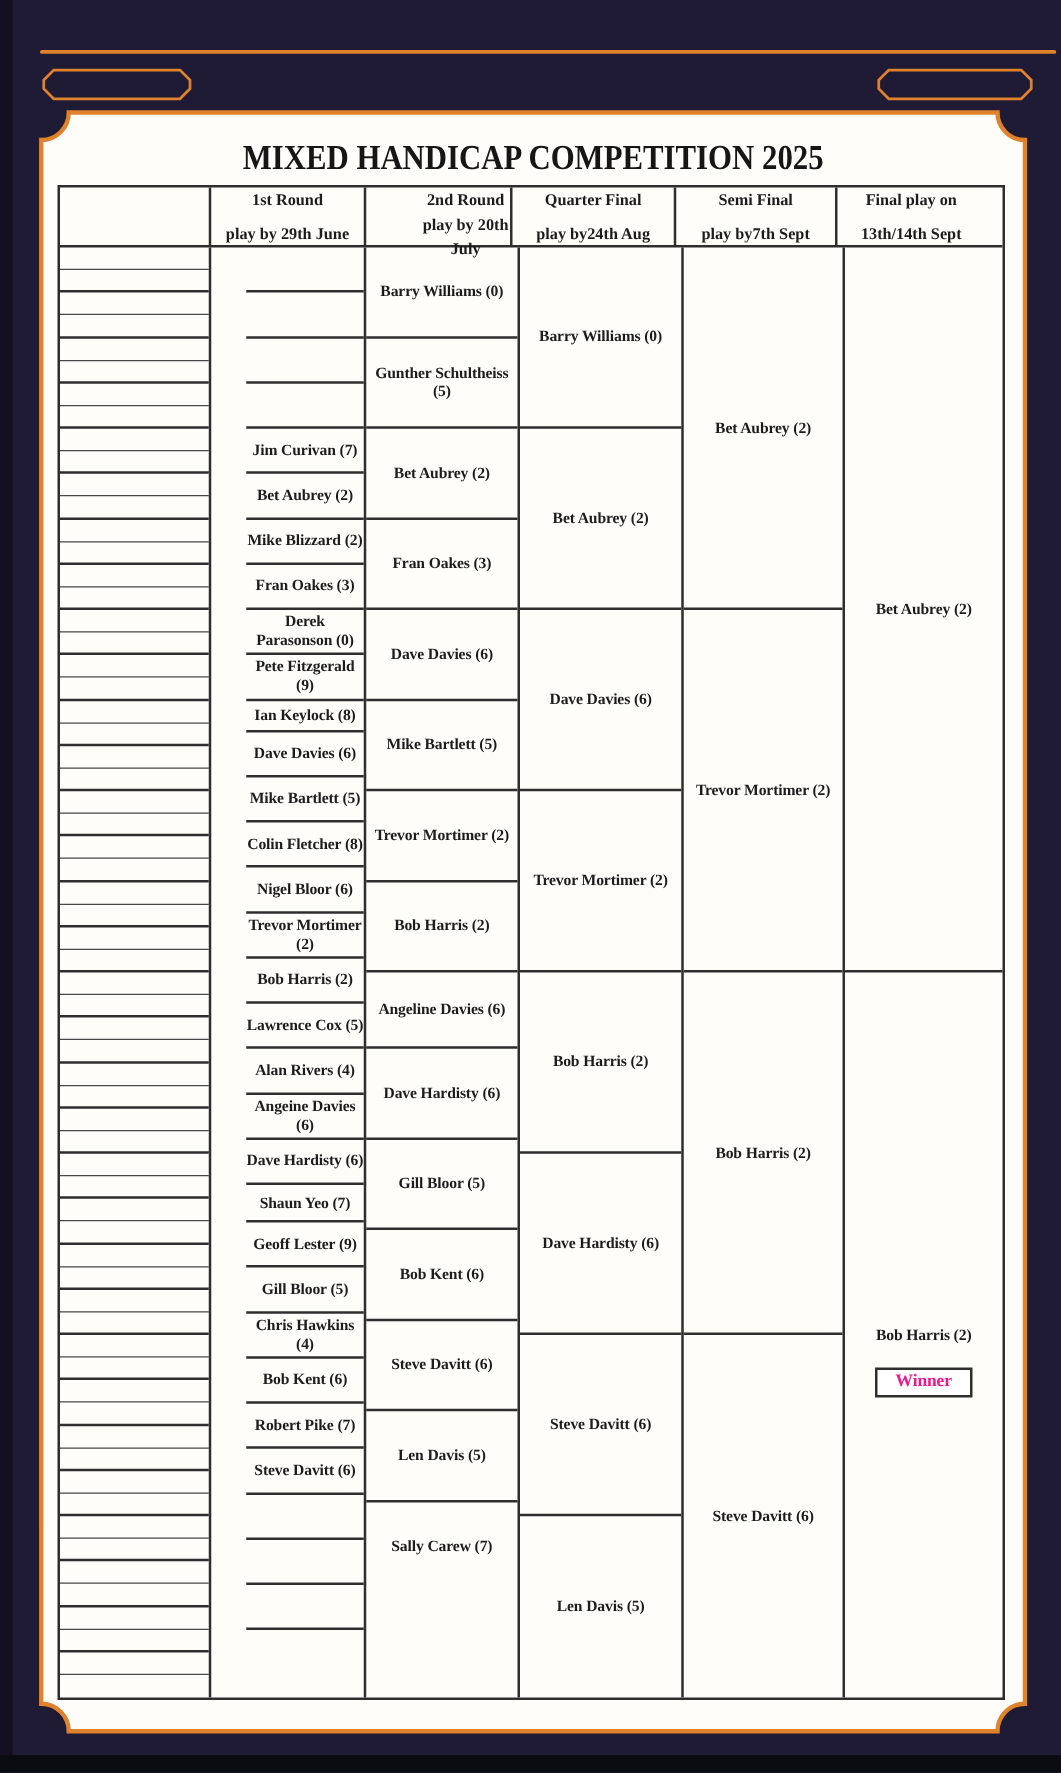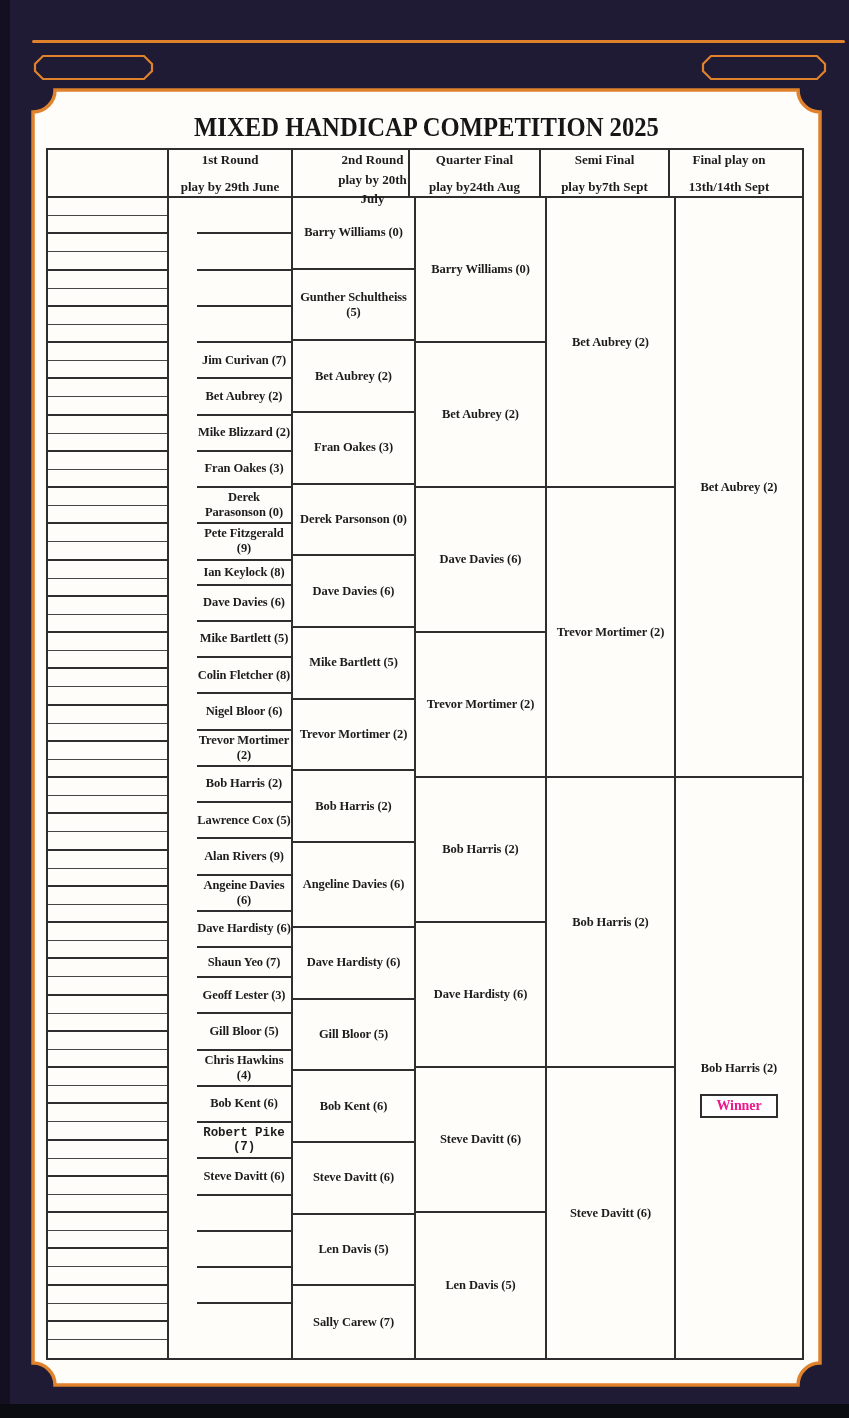--- a/index.html
+++ b/index.html
@@ -154,46 +154,45 @@
             <div class="cell" style="height: 36.25px;">Derek Parasonson (0)</div>
             <div class="cell" style="height: 36.25px;">Pete Fitzgerald (9)</div>
             <div class="cell" style="height: 25px;">Ian Keylock (8)</div>
             <div class="cell" style="height: 36.25px;">Dave Davies (6)</div>
             <div class="cell" style="height: 36.25px;">Mike Bartlett (5)</div>
             <div class="cell" style="height: 36.25px;">Colin Fletcher (8)</div>
             <div class="cell" style="height: 36.25px;">Nigel Bloor (6)</div>
             <div class="cell" style="height: 36.25px;">Trevor Mortimer (2)</div>
             <div class="cell" style="height: 36.25px;">Bob Harris (2)</div>
             <div class="cell" style="height: 36.25px;">Lawrence Cox (5)</div>
-            <div class="cell" style="height: 36.25px;">Alan Rivers (9)</div>
+            <div class="cell" style="height: 36.25px;">Alan Rivers (4)</div>
             <div class="cell" style="height: 36.25px;">Angeine Davies (6)</div>
             <div class="cell" style="height: 36.25px;">Dave Hardisty (6)</div>
             <div class="cell" style="height: 30px;">Shaun Yeo (7)</div>
-            <div class="cell" style="height: 36.25px;">Geoff Lester (3)</div>
+            <div class="cell" style="height: 36.25px;">Geoff Lester (9)</div>
             <div class="cell" style="height: 36.25px;">Gill Bloor (5)</div>
             <div class="cell" style="height: 36.25px;">Chris Hawkins (4)</div>
             <div class="cell" style="height: 36.25px;">Bob Kent (6)</div>
-            <div class="cell" style="height: 36.25px; font-family: Liberation Mono, monospace;">Robert Pike (7)</div>
+            <div class="cell" style="height: 36.25px;">Robert Pike (7)</div>
             <div class="cell" style="height: 36.25px;">Steve Davitt (6)</div>
             <div class="cell" style="height: 36.25px;"></div>
             <div class="cell" style="height: 36.25px;"></div>
             <div class="cell" style="height: 36.25px;"></div>
             <div class="cell last" style="height: 36.25px;"></div>
           </div>
           <div class="tcol" style="width: 123px;">
             <div class="cell" style="height: 72.5px;">Barry Williams (0)</div>
             <div class="cell" style="height: 72.5px;">Gunther Schultheiss (5)</div>
             <div class="cell" style="height: 72.5px;">Bet Aubrey (2)</div>
             <div class="cell" style="height: 72.5px;">Fran Oakes (3)</div>
-            <div class="cell" style="height: 72.5px;">Derek Parsonson (0)</div>
             <div class="cell" style="height: 72.5px;">Dave Davies (6)</div>
             <div class="cell" style="height: 72.5px;">Mike Bartlett (5)</div>
             <div class="cell" style="height: 72.5px;">Trevor Mortimer (2)</div>
             <div class="cell" style="height: 72.5px;">Bob Harris (2)</div>
-            <div class="cell" style="height: 86px;">Angeline Davies (6)</div>
+            <div class="cell" style="height: 61px;">Angeline Davies (6)</div>
             <div class="cell" style="height: 72.5px;">Dave Hardisty (6)</div>
             <div class="cell" style="height: 72.5px;">Gill Bloor (5)</div>
             <div class="cell" style="height: 72.5px;">Bob Kent (6)</div>
             <div class="cell" style="height: 72.5px;">Steve Davitt (6)</div>
             <div class="cell" style="height: 72.5px;">Len Davis (5)</div>
             <div class="cell last" style="height: 72.5px;">Sally Carew (7)</div>
           </div>
           <div class="tcol" style="width: 131px;">
             <div class="cell" style="height: 145px;">Barry Williams (0)</div>
             <div class="cell" style="height: 145px;">Bet Aubrey (2)</div>

